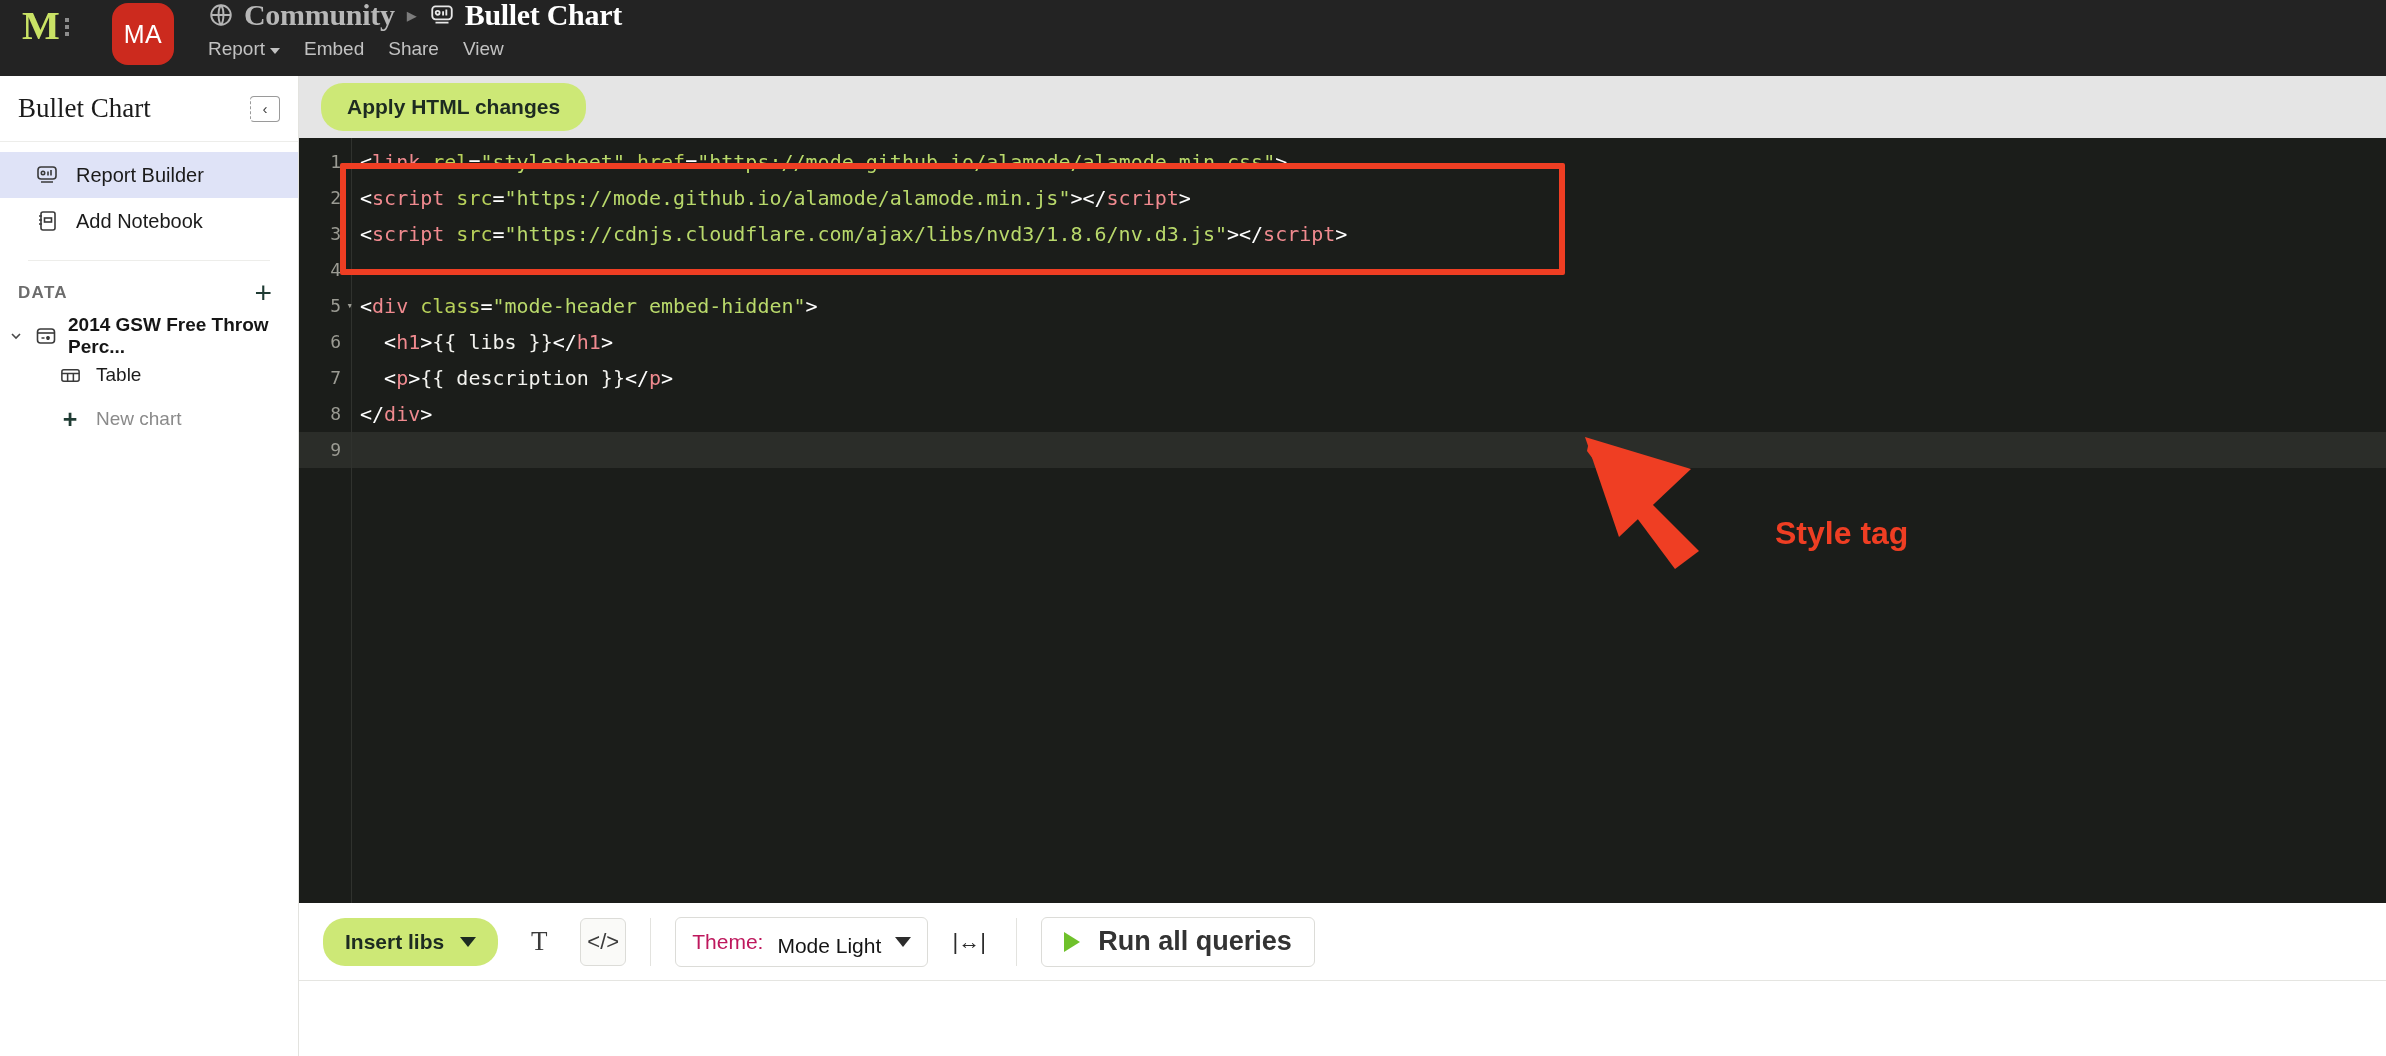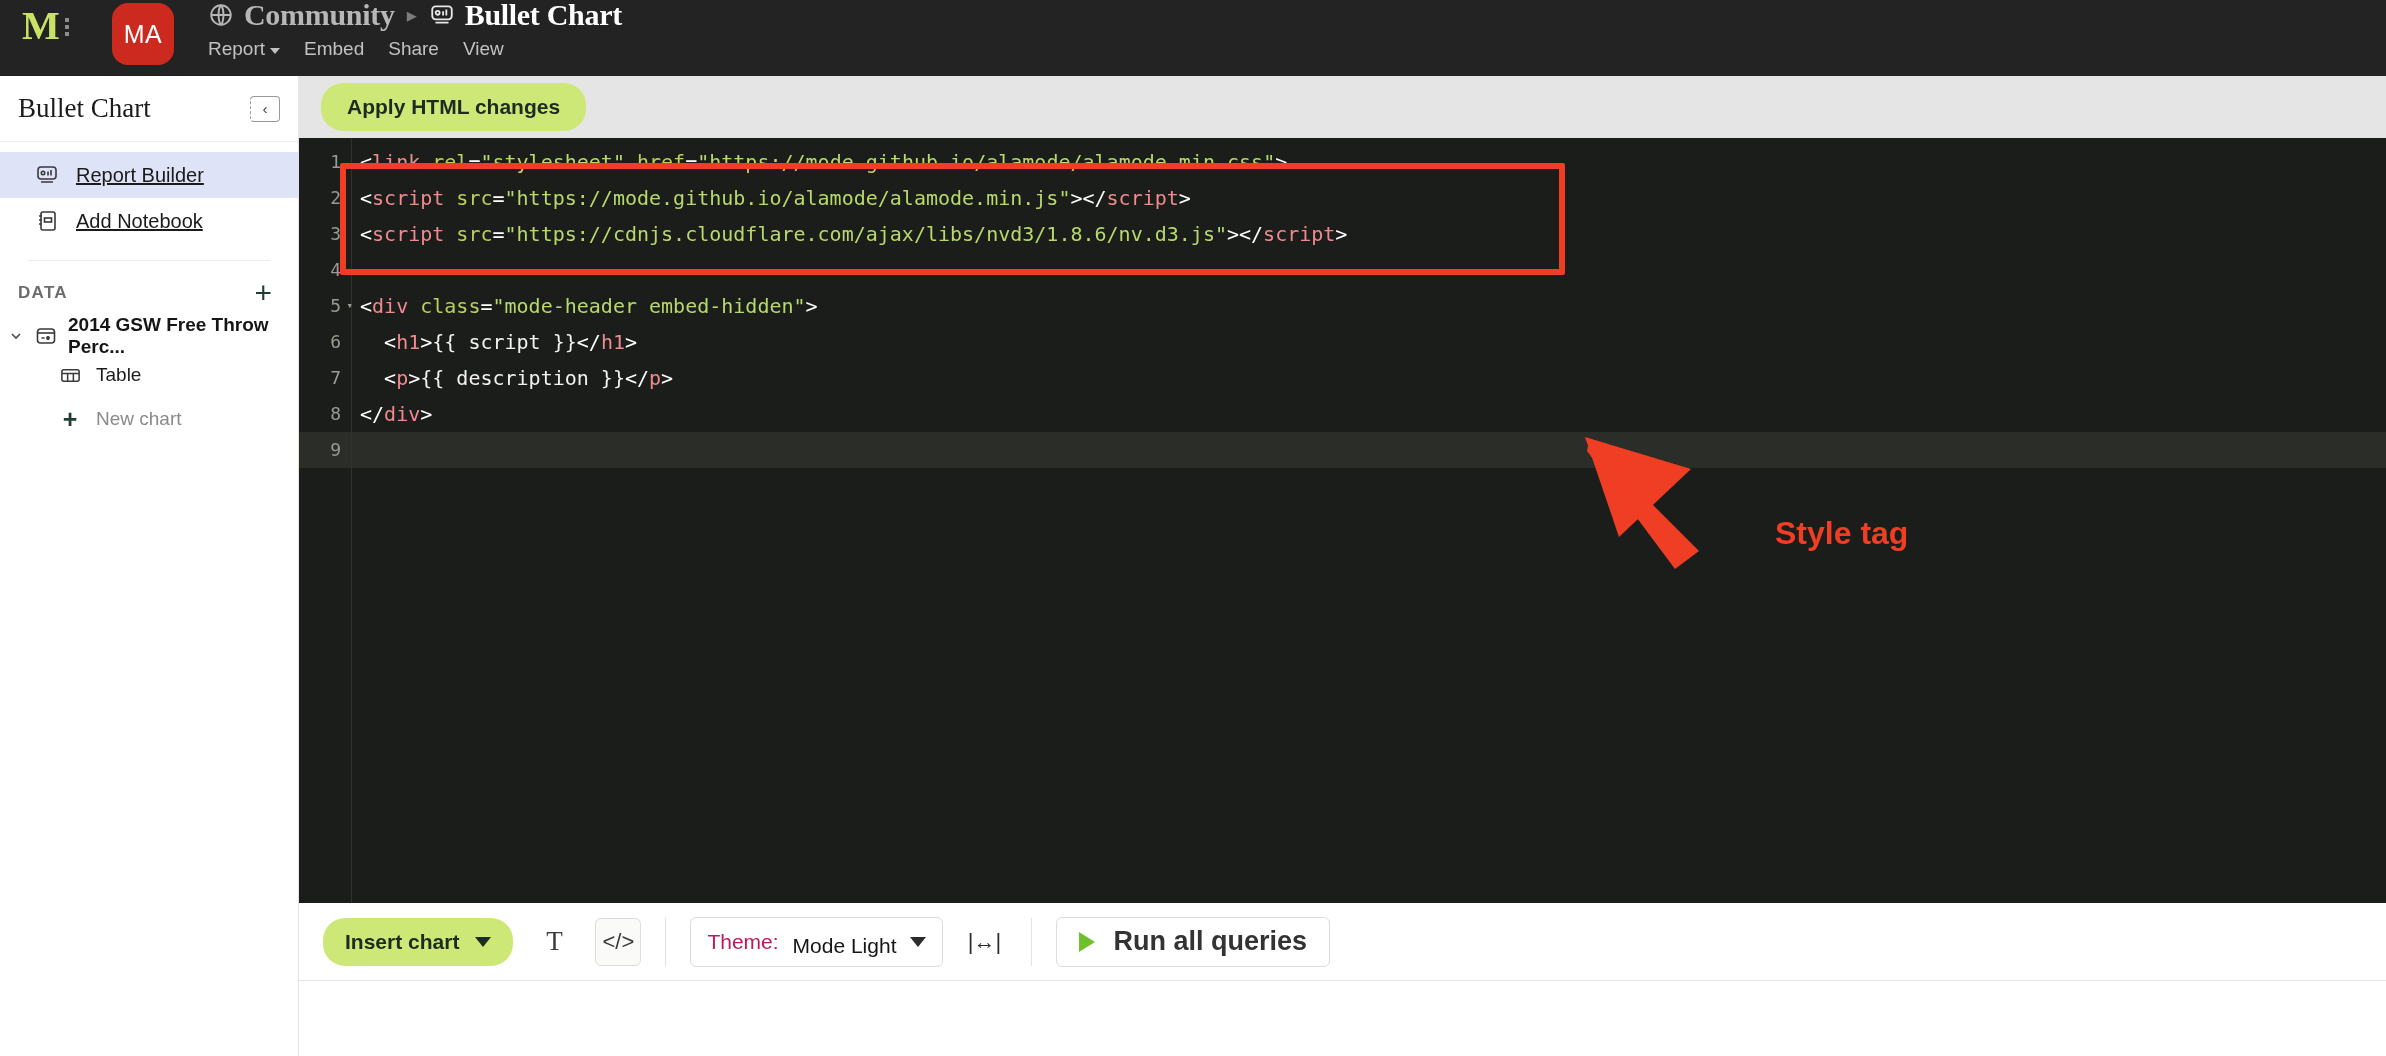--- a/index.html
+++ b/index.html
@@ -110,21 +110,20 @@
     border-left-style: dashed;
     cursor: pointer;
   }
   .sb-list { padding-top: 10px; }
   .sb-item {
     height: 46px;
     display: flex; align-items: center; gap: 16px;
     padding-left: 34px;
     font-size: 20px; color: #1b1b1b;
     cursor: pointer;
-    text-decoration: underline;
   }
   .sb-item.active { background: #dfe3f7; }
   .sb-icon { width: 26px; height: 26px; display:flex; align-items:center; justify-content:center; color: #3a3a3a; }
 
   .sb-divider { margin: 16px 28px 0 28px; border-top: 1px solid #ededea; }
 
   .data-head {
     margin-top: 22px;
     padding: 0 26px 0 18px;
     display: flex; align-items: center; justify-content: space-between;
@@ -447,21 +446,21 @@
         <div class="ln">7</div>
         <div class="ln">8</div>
         <div class="ln act">9</div>
       </div>
     <div class="code-body" id="codebody">
         <div class="cline"><span class="punct">&lt;</span><span class="tag">link</span><span class="txt"> </span><span class="attr">rel</span><span class="punct">=</span><span class="str">"stylesheet"</span><span class="txt"> </span><span class="attr">href</span><span class="punct">=</span><span class="str">"https://mode.github.io/alamode/alamode.min.css"</span><span class="punct">&gt;</span></div>
         <div class="cline"><span class="punct">&lt;</span><span class="tag">script</span><span class="txt"> </span><span class="attr">src</span><span class="punct">=</span><span class="str">"https://mode.github.io/alamode/alamode.min.js"</span><span class="punct">&gt;&lt;/</span><span class="tag">script</span><span class="punct">&gt;</span></div>
         <div class="cline"><span class="punct">&lt;</span><span class="tag">script</span><span class="txt"> </span><span class="attr">src</span><span class="punct">=</span><span class="str">"https://cdnjs.cloudflare.com/ajax/libs/nvd3/1.8.6/nv.d3.js"</span><span class="punct">&gt;&lt;/</span><span class="tag">script</span><span class="punct">&gt;</span></div>
         <div class="cline">&nbsp;</div>
         <div class="cline"><span class="punct">&lt;</span><span class="tag">div</span><span class="txt"> </span><span class="attr">class</span><span class="punct">=</span><span class="str">"mode-header embed-hidden"</span><span class="punct">&gt;</span></div>
-        <div class="cline"><span class="txt">  </span><span class="punct">&lt;</span><span class="tag">h1</span><span class="punct">&gt;</span><span class="txt">{{ script }}</span><span class="punct">&lt;/</span><span class="tag">h1</span><span class="punct">&gt;</span></div>
+        <div class="cline"><span class="txt">  </span><span class="punct">&lt;</span><span class="tag">h1</span><span class="punct">&gt;</span><span class="txt">{{ libs }}</span><span class="punct">&lt;/</span><span class="tag">h1</span><span class="punct">&gt;</span></div>
         <div class="cline"><span class="txt">  </span><span class="punct">&lt;</span><span class="tag">p</span><span class="punct">&gt;</span><span class="txt">{{ description }}</span><span class="punct">&lt;/</span><span class="tag">p</span><span class="punct">&gt;</span></div>
         <div class="cline"><span class="punct">&lt;/</span><span class="tag">div</span><span class="punct">&gt;</span></div>
         <div class="cline act">&nbsp;</div>
       </div>
 
     <div class="hl-box"></div>
 
     <div class="annot">
       <svg width="600" height="160" viewBox="0 0 600 160">
         <path d="M10 8 L120 118 L96 136 L8 18 Z" fill="#ef3e23"></path>
@@ -469,21 +468,21 @@
       </svg>
       <span class="annot-label">Style tag</span>
     </div>
   </div>
 
   <div class="resize-handle"></div>
 </div>
 
 <div class="bottombar">
   <button class="insert-btn">
-    <span>Insert chart</span>
+    <span>Insert libs</span>
     <span class="tri-down"></span>
   </button>
 
   <div class="icon-btn">
     <span style="font-family:&quot;Liberation Serif&quot;,serif;font-size:27px;">T</span>
   </div>
 
   <div class="icon-btn boxed">
     <span style="font-size:22px;">&lt;/&gt;</span>
   </div>

